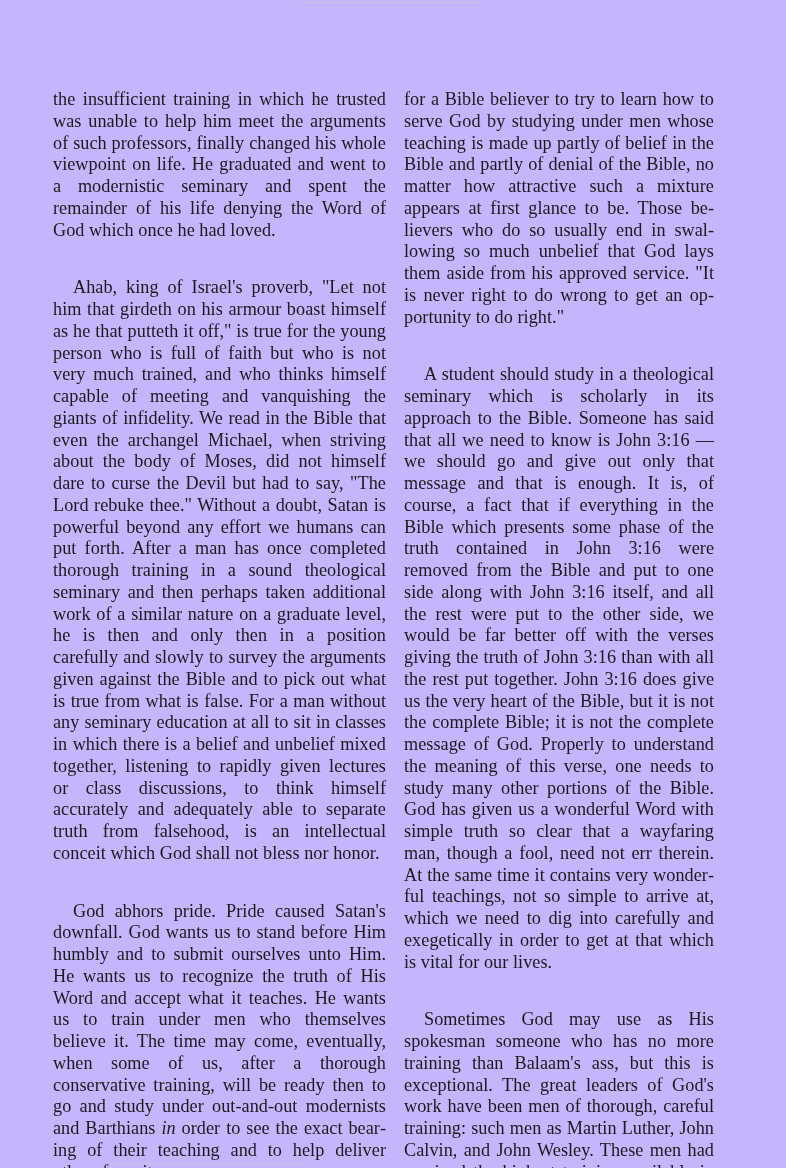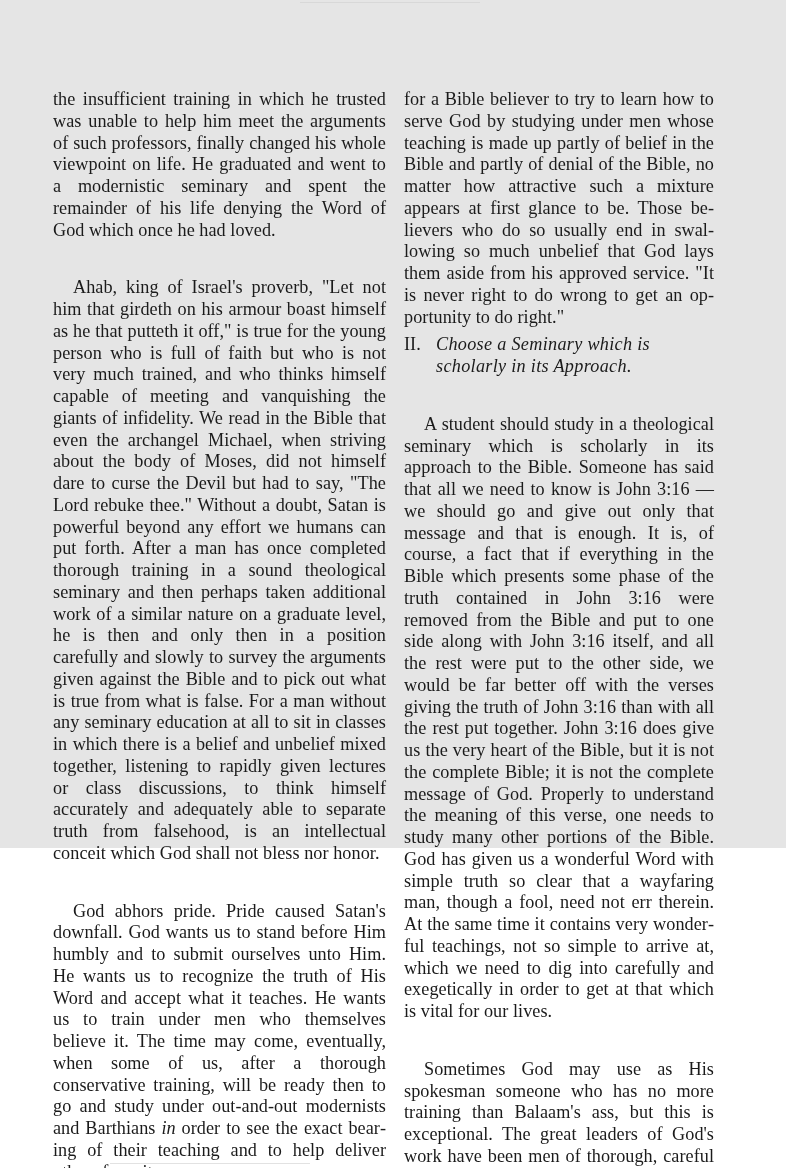--- a/index.html
+++ b/index.html
@@ -11,22 +11,22 @@
     width: 786px;
     height: 1168px;
     position: relative;
     overflow: hidden;
     font-family: "Liberation Serif", "DejaVu Serif", serif;
     color: #1b1b1b;
   }
   .page {
     position: absolute;
     left: 0; top: 0;
-    width: 786px; height: 848px;
-    background: #e5e5e5;
+    width: 786px; height: 1168px;
+    background: #c4b5fd;
   }
   .scan-mark {
     position: absolute;
     height: 1px;
     background: #cfcfcf;
     opacity: 0.6;
   }
   .column {
     position: absolute;
     top: 89px;
@@ -78,23 +78,19 @@
   <div class="column col-left">
     <p class="continued">the insufficient training in which he trusted was unable to help him meet the arguments of such professors, finally changed his whole viewpoint on life. He graduated and went to a modernistic seminary and spent the remainder of his life denying the Word of God which once he had loved.</p>
     <p class="indent">Ahab, king of Israel's proverb, "Let not him that girdeth on his armour boast himself as he that putteth it off," is true for the young person who is full of faith but who is not very much trained, and who thinks himself capable of meeting and vanquishing the giants of infidelity. We read in the Bible that even the arch­angel Michael, when striving about the body of Moses, did not himself dare to curse the Devil but had to say, "The Lord rebuke thee."  Without a doubt, Satan is powerful beyond any effort we humans can put forth.  After a man has once completed thorough training in a sound theological seminary and then per­haps taken additional work of a similar nature on a graduate level, he is then and only then in a position carefully and slowly to survey the arguments given against the Bible and to pick out what is true from what is false.  For a man with­out any seminary education at all to sit in classes in which there is a belief and unbelief mixed together, listening to rapidly given lectures or class discussions, to think himself accurately and adequately able to separate truth from falsehood, is an intellectual conceit which God shall not bless nor honor.</p>
     <p class="indent"><span>God abhors pride.  Pride caused Satan's downfall.  God wants us to stand before Him humbly and to submit our­selves unto Him.  He wants us to recog­nize the truth of His Word and accept what it teaches.  He wants us to train under men who themselves believe it. The time may come, eventually, when some of us, after a thorough conservative training, will be ready then to go and study under out-and-out modernists and Barthians </span><em class="inline-it">in</em><span> order to see the exact bear­ing of their teaching and to help deliver others from it.</span></p>
     <p class="indent">A good reason does not exist, humans,</p>
   </div>
 
   <div class="column col-right">
     <p class="continued">for a Bible believer to try to learn how to serve God by studying under men whose teaching is made up partly of belief in the Bible and partly of denial of the Bible, no matter how attractive such a mixture appears at first glance to be.  Those be­lievers who do so usually end in swal­lowing so much unbelief that God lays them aside from his approved service.  "It is never right to do wrong to get an op­portunity to do right."</p>
 
-    <div class="section-heading">
-      <span class="num">II.</span>
-      <span class="title">Choose a Seminary which is scholarly in its Approach.</span>
-    </div>
 
     <p class="indent">A student should study in a theological seminary which is scholarly in its approach to the Bible.  Someone has said that all we need to know is John 3:16 — we should go and give out only that message and that is enough.  It is, of course, a fact that if everything in the Bible which presents some phase of the truth contained in John 3:16 were removed from the Bible and put to one side along with John 3:16 itself, and all the rest were put to the other side, we would be far better off with the verses giving the truth of John 3:16 than with all the rest put together.  John 3:16 does give us the very heart of the Bible, but it is not the complete Bible; it is not the complete message of God.  Properly to understand the meaning of this verse, one needs to study many other portions of the Bible. God has given us a wonderful Word with simple truth so clear that a wayfaring man, though a fool, need not err therein. At the same time it contains very wonder­ful teachings, not so simple to arrive at, which we need to dig into carefully and exegetically in order to get at that which is vital for our lives.</p>
     <p class="indent">Sometimes God may use as His spokes­man someone who has no more training than Balaam's ass, but this is exceptional. The great leaders of God's work have been men of thorough, careful training: such men as Martin Luther, John Calvin, and John Wesley.  These men had re­ceived the highest training available in their day before starting out in their great work for God.</p>
 
   </div>
 
 </div>
 
 </body></html>

